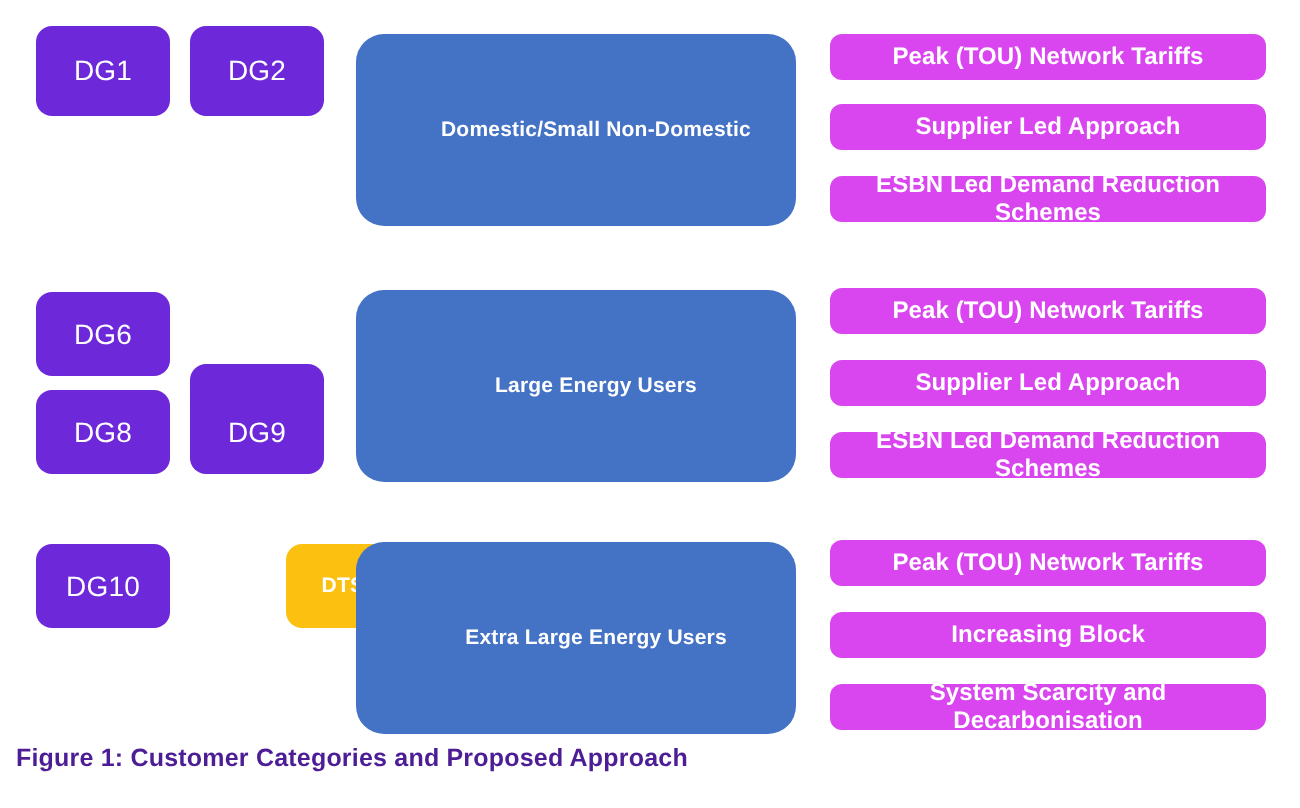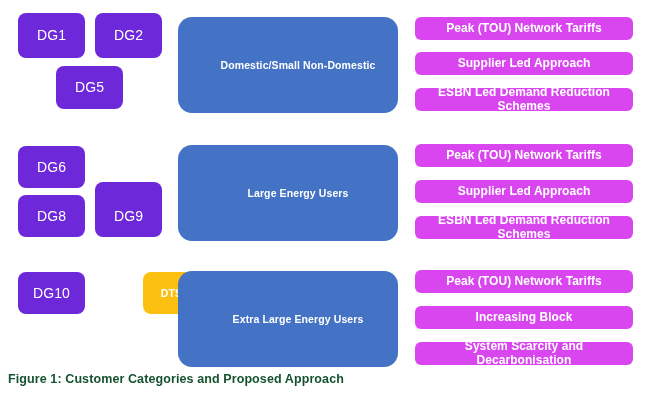--- a/index.html
+++ b/index.html
@@ -69,35 +69,34 @@
   }
 
   
   .figure-caption {
     position: absolute;
     left: 8px;
     top: 372px;
     width: 420px;
     font-size: 12.5px;
     font-weight: bold;
-    color: #14532d;
+    color: #4c1d95;
     letter-spacing: 0.1px;
     white-space: nowrap;
   }
 </style>
 </head>
 <body>
 
 <div id="figure-canvas">
 
   <div class="node node-green" style="left:18px; top:13px; width:67px; height:45px;">DG1</div>
 
   <div class="node node-green" style="left:95px; top:13px; width:67px; height:45px;">DG2</div>
 
-  <div class="node node-green" style="left:56px; top:66px; width:67px; height:43px;">DG5</div>
 
   <div class="node node-blue" style="left:178px; top:17px; width:220px; height:96px;">Domestic/Small Non-Domestic</div>
 
   <div class="node node-orange" style="left:415px; top:17px; width:218px; height:23px;">Peak (TOU) Network Tariffs</div>
 
   <div class="node node-orange" style="left:415px; top:52px; width:218px; height:23px;">Supplier Led Approach</div>
 
   <div class="node node-orange" style="left:415px; top:88px; width:218px; height:23px;">ESBN Led Demand Reduction Schemes</div>
 
   <div class="node node-green" style="left:18px; top:146px; width:67px; height:42px;">DG6</div>

